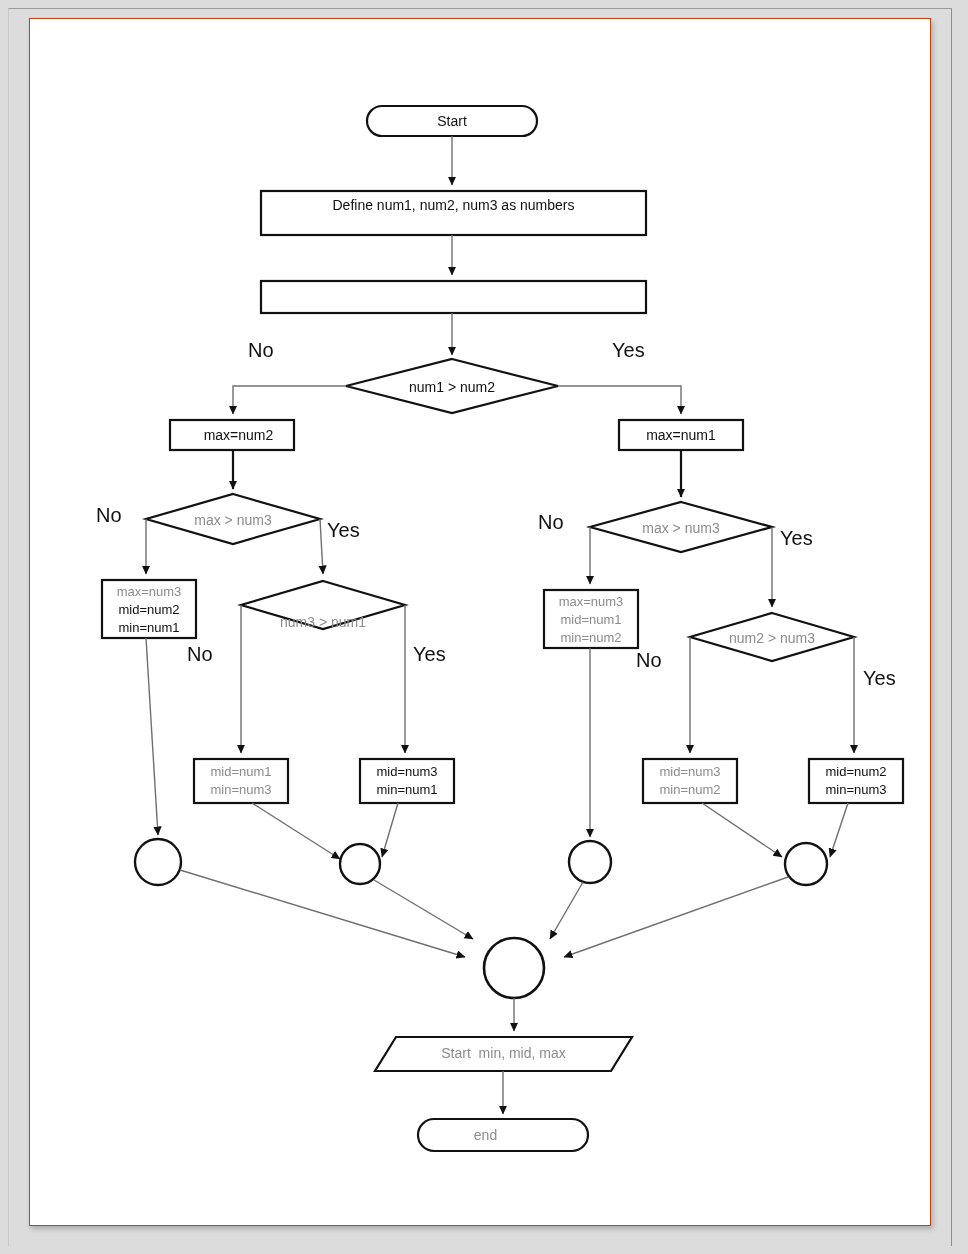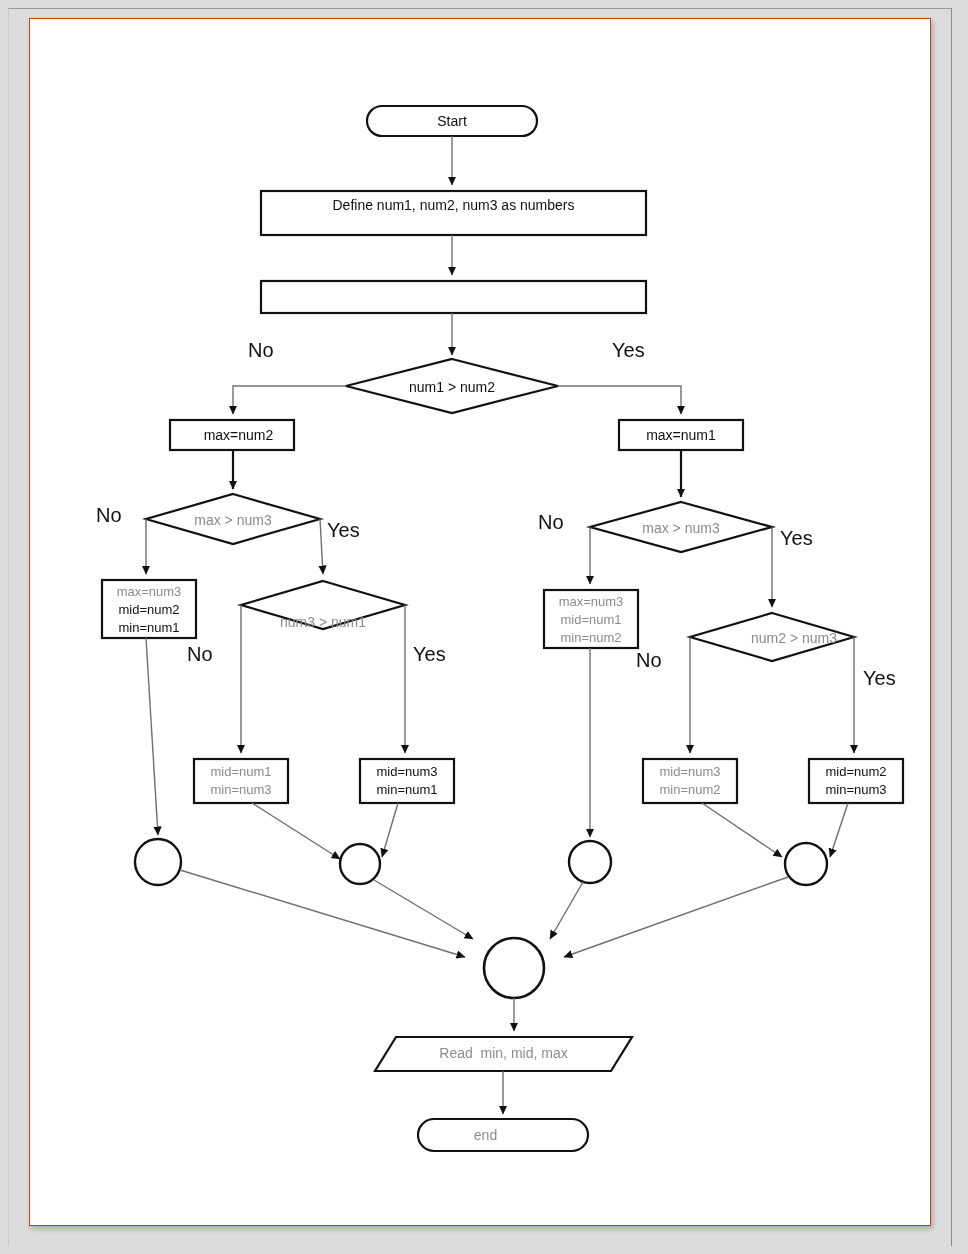--- a/index.html
+++ b/index.html
@@ -184,21 +184,21 @@
       <div class="node-text proc-text t-dark" style="left:140px; top:408px; width:137px;">max=num2</div>
 
       <div class="node-text proc-text t-dark" style="left:589px; top:408px; width:124px;">max=num1</div>
 
       <div class="node-text dia-text t-gray" style="left:128px; top:493px; width:150px;">max &gt; num3</div>
 
       <div class="node-text dia-text t-gray" style="left:576px; top:501px; width:150px;">max &gt; num3</div>
 
       <div class="node-text dia-text t-gray" style="left:218px; top:579px; width:150px;margin-top:16px;">num3 &gt; num1</div>
 
-      <div class="node-text dia-text t-gray" style="left:667px; top:611px; width:150px;margin-left:22px;">num2 &gt; num3</div>
+      <div class="node-text dia-text t-gray" style="left:667px; top:611px; width:150px;">num2 &gt; num3</div>
 
       <div class="node-text small-text t-gray" style="left:72px; top:565px; width:94px;">max=num3</div>
       <div class="node-text small-text t-dark" style="left:72px; top:583px; width:94px;">mid=num2</div>
       <div class="node-text small-text t-dark" style="left:72px; top:601px; width:94px;">min=num1</div>
 
       <div class="node-text small-text t-gray" style="left:164px; top:745px; width:94px;">mid=num1</div>
       <div class="node-text small-text t-gray" style="left:164px; top:763px; width:94px;">min=num3</div>
 
       <div class="node-text small-text t-dark" style="left:330px; top:745px; width:94px;">mid=num3</div>
       <div class="node-text small-text t-dark" style="left:330px; top:763px; width:94px;">min=num1</div>
@@ -206,21 +206,21 @@
       <div class="node-text small-text t-gray" style="left:514px; top:575px; width:94px;">max=num3</div>
       <div class="node-text small-text t-gray" style="left:514px; top:593px; width:94px;">mid=num1</div>
       <div class="node-text small-text t-gray" style="left:514px; top:611px; width:94px;">min=num2</div>
 
       <div class="node-text small-text t-gray" style="left:613px; top:745px; width:94px;">mid=num3</div>
       <div class="node-text small-text t-gray" style="left:613px; top:763px; width:94px;">min=num2</div>
 
       <div class="node-text small-text t-dark" style="left:779px; top:745px; width:94px;">mid=num2</div>
       <div class="node-text small-text t-dark" style="left:779px; top:763px; width:94px;">min=num3</div>
 
-      <div class="node-text proc-text t-gray" style="left:345px; top:1026px; width:257px;">Read  min, mid, max</div>
+      <div class="node-text proc-text t-gray" style="left:345px; top:1026px; width:257px;">Start  min, mid, max</div>
 
       <div class="node-text terminal-text t-gray" style="left:388px; top:1108px; width:135px;">end</div>
 
       <div class="lbl" style="left:218px; top:320px;">No</div>
       <div class="lbl" style="left:582px; top:320px;">Yes</div>
 
       <div class="lbl" style="left:66px; top:485px;">No</div>
       <div class="lbl" style="left:297px; top:500px;">Yes</div>
 
       <div class="lbl" style="left:157px; top:624px;">No</div>

